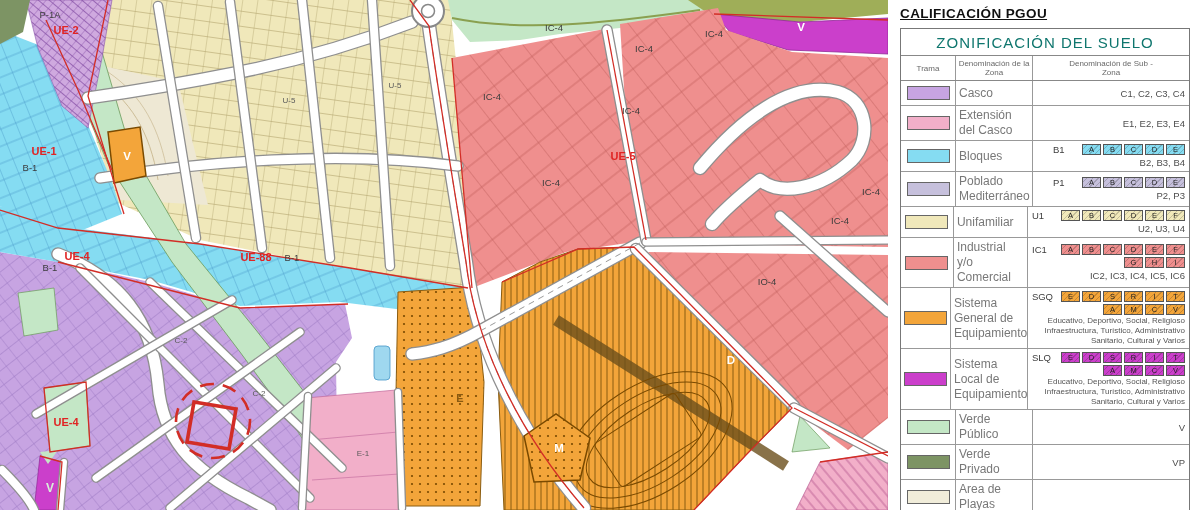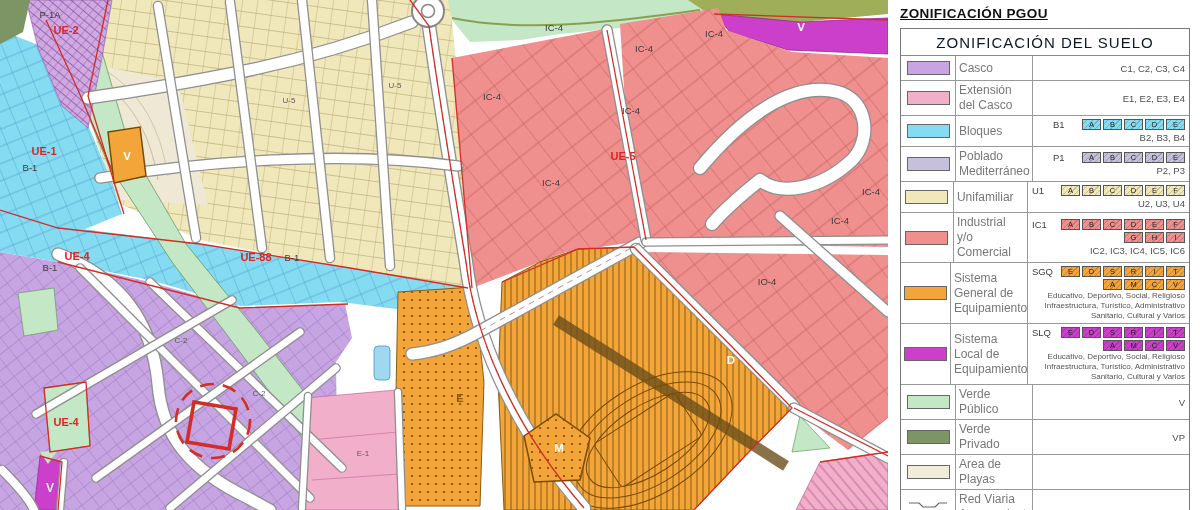--- a/index.html
+++ b/index.html
@@ -6,21 +6,21 @@
   body{width:1200px;height:510px;display:flex;overflow:hidden;
        font-family:"Liberation Sans",sans-serif;}
   #map-wrap{width:888px;height:510px;flex:0 0 auto;background:#fca5a5;}
   #map-svg{display:block;}
 
   
   #legend-panel{flex:1;padding:4px 8px 0 12px;box-sizing:border-box;}
   #legend-heading{font-size:13.5px;font-weight:bold;color:#101010;
      text-decoration:underline;letter-spacing:.4px;margin:2px 0 7px 0;}
   #ztable{border:1.6px solid #777;width:288px;background:#fff;}
-  #ztitle{text-align:center;font-size:15px;color:#0f172a;letter-spacing:1px;
+  #ztitle{text-align:center;font-size:15px;color:#0f766e;letter-spacing:1px;
      padding:5px 0 4px 0;border-bottom:1.4px solid #888;}
   #zcolhead{display:flex;border-bottom:1.4px solid #888;color:#686868;
      font-size:8px;text-align:center;}
   .zc1{width:55px;border-right:1px solid #999;box-sizing:border-box;}
   .zc2{width:77px;border-right:1px solid #999;box-sizing:border-box;}
   .zc3{flex:1;box-sizing:border-box;}
   #zcolhead .zc1,#zcolhead .zc2,#zcolhead .zc3{display:flex;align-items:center;
      justify-content:center;padding:3px 2px;min-height:22px;}
   #zcolhead .zc3 span{display:inline-block;max-width:95px;}
   .zrow{display:flex;border-bottom:1px solid #999;min-height:24px;}
@@ -250,23 +250,30 @@
         <text x="551" y="186" class="ml ml-blk">IC-4</text>
         <text x="871" y="195" class="ml ml-blk">IC-4</text>
         <text x="840" y="224" class="ml ml-blk">IC-4</text>
         <text x="623" y="160" class="ml ml-red">UE-5</text>
         <text x="767" y="285" class="ml ml-blk">IO-4</text>
       </g>
 </svg>
 </div>
 
 <div id="legend-panel">
-  <div id="legend-heading">ZONIFICACIÓN PGOU</div>
+  <div id="legend-heading">CALIFICACIÓN PGOU</div>
   <div id="ztable">
     <div id="ztitle">ZONIFICACIÓN DEL SUELO</div>
+    <div id="zcolhead">
+      <div class="zc1">Trama</div>
+      <div class="zc2">Denominación de la Zona</div>
+      <div class="zc3">
+          <span>Denominación de Sub -Zona</span>
+        </div>
+    </div>
     <div id="legend-rows">
         <div class="zrow">
           <div class="zc1">
             <div class="swatch" style="background-color: rgb(199, 164, 226);"></div>
           </div>
           <div class="zc2 zname">Casco</div>
           <div class="zc3 zsub">
             <div class="zline center">
               <span>C1, C2, C3, C4</span>
             </div>

